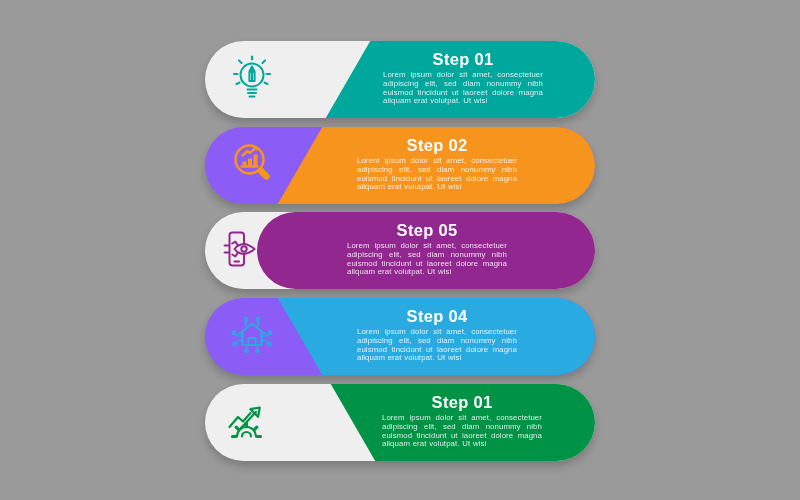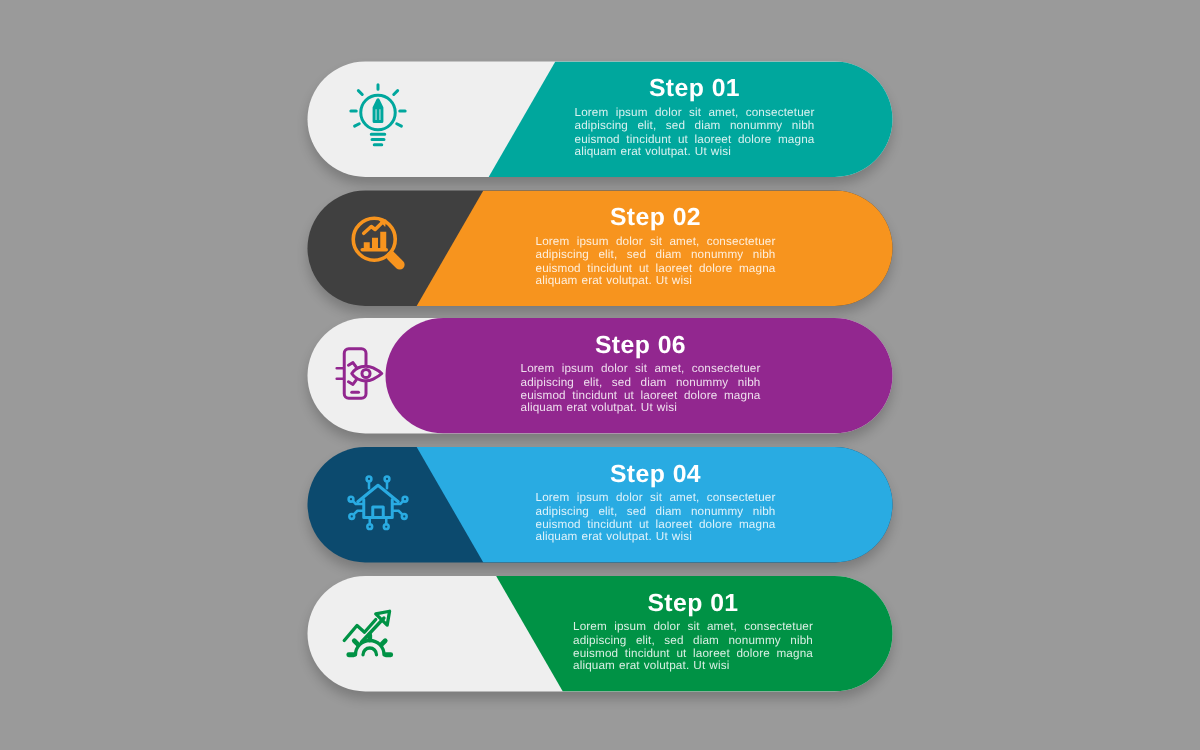--- a/index.html
+++ b/index.html
@@ -63,21 +63,21 @@
         <path d="M27 13.5l-2.6 5.3V28h5.2v-9.2zM24.4 18.8h5.2M27 16v12"></path>
         <path d="M27 6.5V3.5M37.5 10l2.6-2.6M16.5 10L13.9 7.4M41.5 21h3.6M12.5 21H8.9M39.5 29.5l3.1 1.6M14.5 29.5l-3.1 1.6"></path>
       </svg>
     </div>
     <div class="content">
       <div class="step-title">Step 01</div>
       <p class="step-body">Lorem ipsum dolor sit amet, consectetuer adipiscing elit, sed diam nonummy nibh euismod tincidunt ut laoreet dolore magna aliquam erat volutpat. Ut wisi</p>
     </div>
   </div>
 
-  <div class="pill p2" style="--c: #F7941E; background: #404040;">
+  <div class="pill p2" style="--c: #F7941E; background: #8b5cf6;">
     <div class="fill skL"></div>
     <div class="icon">
       <svg viewBox="0 0 54 54" fill="none" stroke="currentColor" stroke-width="2.4" stroke-linecap="round" stroke-linejoin="round">
         <circle cx="23.5" cy="21.5" r="14"></circle>
         <path d="M15.5 28.5h16"></path>
         <path fill="currentColor" stroke="none" d="M16.5 23.5h4v4.2h-4zM22 20.5h4v7.2h-4zM27.5 16.5h4v11.2h-4z"></path>
         <path d="M16.5 17.5l5-4.5 2.6 2 4.4-4.3"></path>
         <path fill="currentColor" stroke="none" d="M26.5 8.7l5-.4-.7 5z"></path>
         <path stroke-width="6.5" d="M34.8 32.8l5.7 5.7"></path>
       </svg>
@@ -94,26 +94,26 @@
       <svg viewBox="0 0 54 54" fill="none" stroke="currentColor" stroke-width="2" stroke-linecap="round" stroke-linejoin="round">
         <rect x="14.5" y="8.5" width="14.5" height="33" rx="3"></rect>
         <path d="M19.5 37.5h4.5"></path>
         <path d="M9.5 21.5h4.5M9.5 28.5h4.5" stroke-width="1.8"></path>
         <path fill="#EFEFEF" d="M19.5 25c3-4.6 9.3-6.2 14.3-3.7 2.6 1.3 4.7 2.7 5.7 3.7-1 1-3.1 2.4-5.7 3.7-5 2.5-11.3.9-14.3-3.7z"></path>
         <circle cx="29" cy="25" r="2.7"></circle>
         <path d="M22.5 20.7l-2.2-3-3 1.8M22.5 29.3l-2.2 3-3-1.8"></path>
       </svg>
     </div>
     <div class="content">
-      <div class="step-title">Step 06</div>
+      <div class="step-title">Step 05</div>
       <p class="step-body">Lorem ipsum dolor sit amet, consectetuer adipiscing elit, sed diam nonummy nibh euismod tincidunt ut laoreet dolore magna aliquam erat volutpat. Ut wisi</p>
     </div>
   </div>
 
-  <div class="pill p4" style="--c: #29ABE2; background: #0c4a6e;">
+  <div class="pill p4" style="--c: #29ABE2; background: #8b5cf6;">
     <div class="fill skR"></div>
     <div class="icon">
       <svg viewBox="0 0 54 54" fill="none" stroke="currentColor" stroke-width="2" stroke-linecap="round" stroke-linejoin="round">
         <path d="M13.5 25.5L27 14.5l13.5 11"></path>
         <path d="M17.5 24v12h19V24"></path>
         <path d="M23.5 36v-7h7v7"></path>
         <g stroke-width="1.7">
           <path d="M21 16.5v-4.5M33 16.5v-4.5M17.5 27h-5.3l-1.7-1.7M17.5 31.5h-4.2l-2.3 2.3M36.5 27h5.3l1.7-1.7M36.5 31.5h4.2l2.3 2.3M21.5 36v4.5M32.5 36v4.5"></path>
           <circle cx="21" cy="10.3" r="1.6"></circle>
             <circle cx="33" cy="10.3" r="1.6"></circle>

